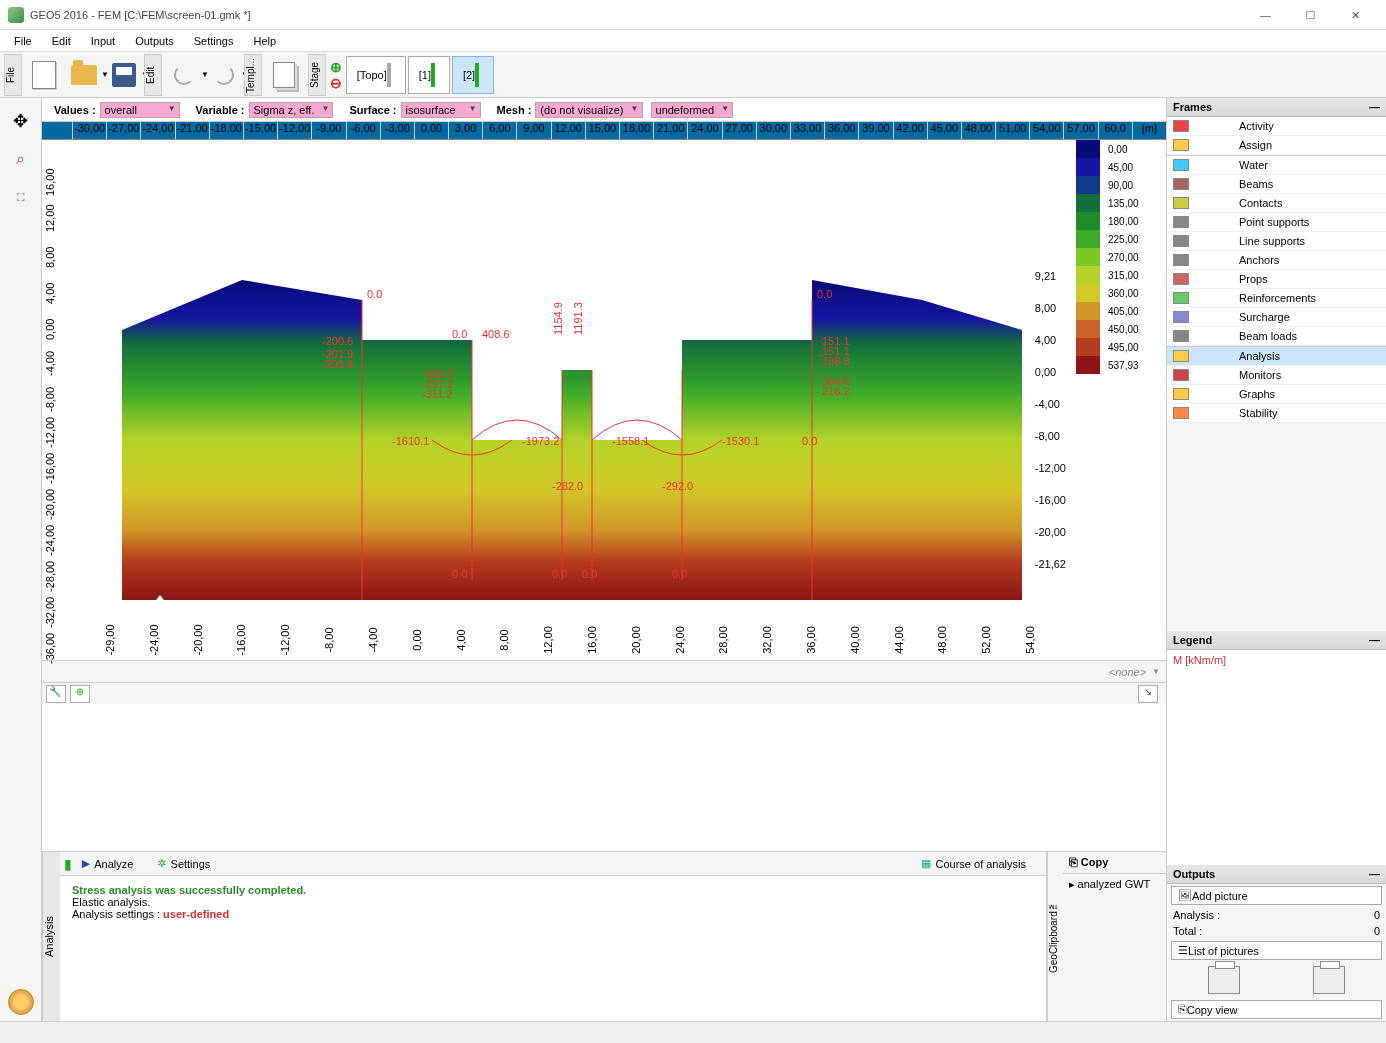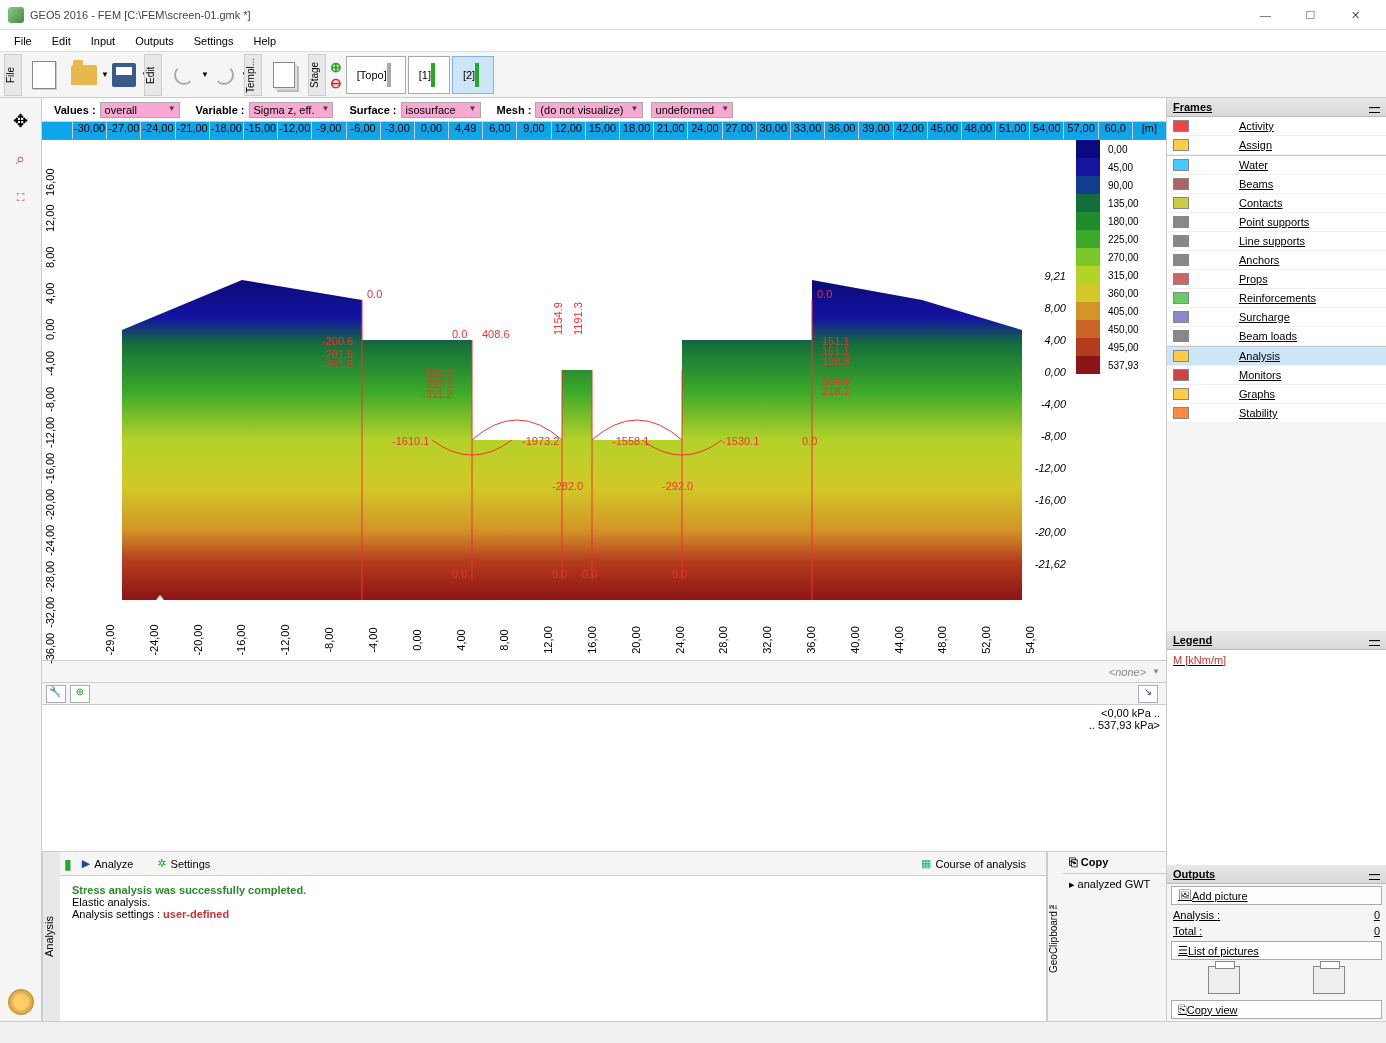--- a/index.html
+++ b/index.html
@@ -49,21 +49,21 @@
 .main { display: flex; height: calc(100% - 30px - 22px - 46px - 22px); }
 .leftbar { width: 42px; background: #f5f5f5; border-right: 1px solid #ccc; display:flex; flex-direction:column; align-items:center; padding-top:4px;}
 .leftbar .lbtn { width:34px; height:34px; border:1px solid transparent; margin:2px 0; display:flex; align-items:center; justify-content:center; cursor:pointer;}
 .leftbar .spacer { flex:1; }
 .gear { width:26px; height:26px; border-radius:50%; background: radial-gradient(circle,#fc6 40%,#da5 60%); position:relative; border:1px solid #b80;}
 
 .canvas-wrap { flex: 1; display:flex; flex-direction:column; background:#fff; }
 .canvas-area { flex:1; position:relative; overflow:hidden; background:#fff;}
 
 
-.rightpanel { width: 220px; background:#f5f5f5; border-left:1px solid #ccc; display:flex; flex-direction:column;text-decoration:underline;}
+.rightpanel { width: 220px; background:#f5f5f5; border-left:1px solid #ccc; display:flex; flex-direction:column;}
 .panel-hdr { background: linear-gradient(#e8e8e8,#d8d8d8); padding:3px 6px; font-weight:bold; border-bottom:1px solid #bbb; display:flex; justify-content:space-between;}
 .panel-hdr .min { cursor:pointer; }
 .frames-list { background:#fff; flex:0 0 auto; }
 .fitem { padding:3px 6px; display:flex; align-items:center; cursor:pointer; border-bottom:1px solid #f0f0f0;gap:44px;}
 .fitem.active { background:#cde6f7; }
 .fitem .ficon { width:16px; height:12px; margin-right:6px; border:1px solid #888; }
 .fitem.gap { border-top:1px solid #ccc; }
 .legend-body { background:#fff; flex:1; padding:4px 6px; color:#c33;}
 .outputs { background:#f5f5f5; }
 .outputs .row { padding:2px 6px; display:flex; justify-content:space-between;}
@@ -79,21 +79,21 @@
 .bottom .btoolbar { height:24px; border-bottom:1px solid #ccc; display:flex; align-items:center; padding:0 4px; background:#f5f5f5;}
 .bottom .btoolbar .bbtn { padding:2px 8px; cursor:pointer; display:flex; align-items:center; margin-right:8px;}
 .bottom .btoolbar .rbtn { margin-left:auto; }
 .bottom .btext { flex:1; padding:8px 12px; overflow:auto; }
 .bottom .btext .green { color:#2a8a2a; font-weight:bold;}
 .bottom .btext .red { color:#c33; font-weight:bold;}
 .bottom .copycol { width:120px; border-left:1px solid #ccc; background:#f5f5f5; }
 .bottom .copycol .vlab2 { width:16px; writing-mode:vertical-rl; transform:rotate(180deg); text-align:center; float:left; height:100%; border-right:1px solid #ccc; padding:4px 0; font-size:10px;}
 
 
-.ruler-x { height:18px; background:#0ea5e9; border-bottom:1px solid #888; position:relative; font-size:9px; display:flex; padding-left:30px;}
+.ruler-x { height:18px; background:#0369a1; border-bottom:1px solid #888; position:relative; font-size:9px; display:flex; padding-left:30px;}
 .ruler-x span { flex:1; text-align:center; border-left:1px solid #ccc;}
 .graph { position:relative; width:100%; height:520px; }
 .contours { position:absolute; left:80px; top:130px; width:900px; height:330px; }
 .color-scale { position:absolute; right:0; top:0; width:90px; }
 .color-scale .chip { height:18px; display:flex; align-items:center;}
 .color-scale .swatch { width:24px; height:18px; }
 .color-scale .val { padding-left:8px; font-size:10px;}
 .bottom-ruler { position:absolute; bottom:0; left:60px; right:100px; height:40px; display:flex; font-size:9px;}
 .bottom-ruler span { flex:1; text-align:center; transform:rotate(-90deg); transform-origin:center;}
 
@@ -208,21 +208,21 @@
           <span>-27,00</span>
           <span>-24,00</span>
           <span>-21,00</span>
           <span>-18,00</span>
           <span>-15,00</span>
           <span>-12,00</span>
           <span>-9,00</span>
           <span>-6,00</span>
           <span>-3,00</span>
           <span>0,00</span>
-          <span>4,49</span>
+          <span>3,00</span>
           <span>6,00</span>
           <span>9,00</span>
           <span>12,00</span>
           <span>15,00</span>
           <span>18,00</span>
           <span>21,00</span>
           <span>24,00</span>
           <span>27,00</span>
           <span>30,00</span>
           <span>33,00</span>
@@ -315,21 +315,21 @@
             <text x="460" y="308">0.0</text>
               <text x="550" y="308">0.0</text>
             <text x="680" y="175">0.0</text>
           </g>
 
           <g fill="#fff" stroke="#888">
             <path d="M0,335 l8,-10 l8,10 z" transform="translate(30,0)"></path>
           </g>
         </svg>
 
-        <div id="ruler-right" style="position:absolute;right:100px;top:130px;font-size:9px;text-align:right;font-style:italic;">
+        <div id="ruler-right" style="position:absolute;right:100px;top:130px;font-size:9px;text-align:left;">
             <div style="height: 32px;">9,21</div>
             <div style="height: 32px;">8,00</div>
             <div style="height: 32px;">4,00</div>
             <div style="height: 32px;">0,00</div>
             <div style="height: 32px;">-4,00</div>
             <div style="height: 32px;">-8,00</div>
             <div style="height: 32px;">-12,00</div>
             <div style="height: 32px;">-16,00</div>
             <div style="height: 32px;">-20,00</div>
             <div style="height: 32px;">-21,62</div>
@@ -418,24 +418,20 @@
 
       <div class="none-bar">
         <span>&lt;none&gt;</span>
         <span style="margin-left:6px;font-size:8px;">▼</span>
       </div>
       <div class="tiny-btns">
         <div class="tb" style="color:#24a;">🔧</div>
         <div class="tb" style="color:#2a2;">⊕</div>
         <div class="tb" style="margin-left:auto;color:#24a;">↘</div>
       </div>
-      <div class="range-txt">
-        <div>&lt;0,00 kPa ..</div>
-        <div>.. 537,93 kPa&gt;</div>
-      </div>
     </div>
 
     <div class="bottom">
       <div class="vlab">Analysis</div>
       <div class="bmain">
         <div class="btoolbar">
           <span style="color:#2a2;font-size:14px;margin-right:2px;">▮</span>
           <div class="bbtn">
               <span style="color:#24a;margin-right:4px;">▶</span>
               <span>Analyze</span>

